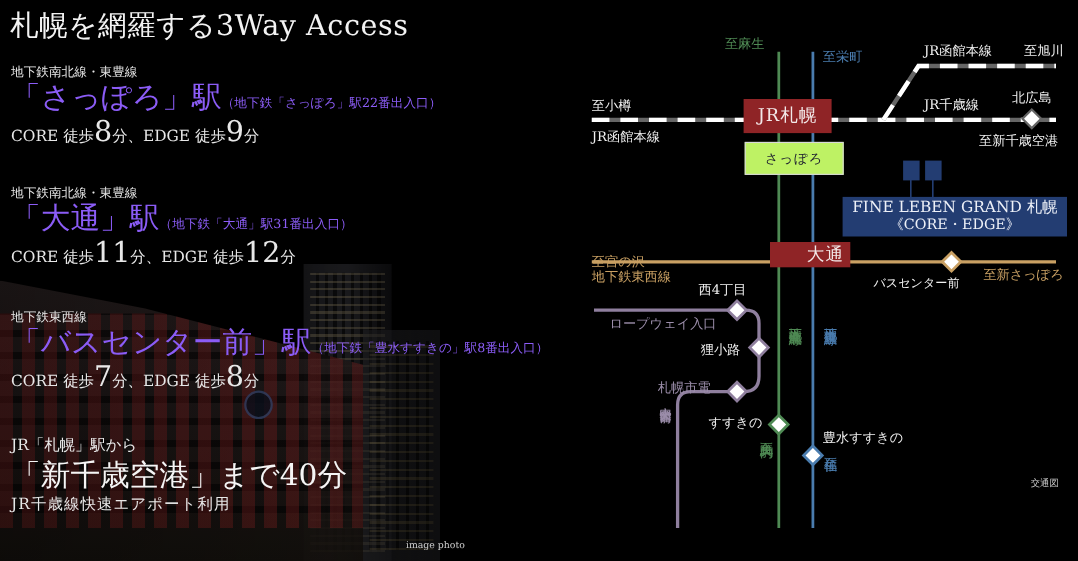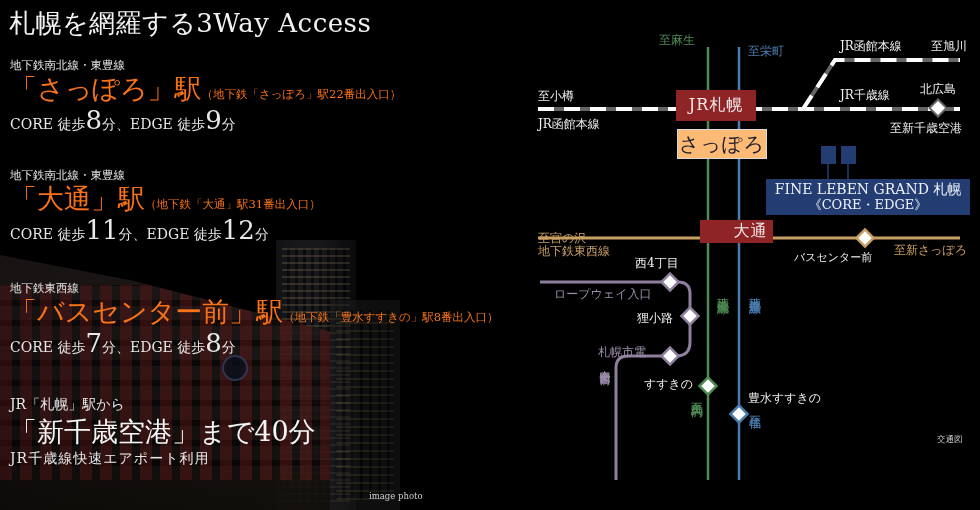--- a/index.html
+++ b/index.html
@@ -52,21 +52,21 @@
   }
   .photo .shade {
     position: absolute; inset: 0;
     background: linear-gradient(90deg, rgba(0,0,0,.35) 0%, rgba(0,0,0,.15) 60%, rgba(0,0,0,.75) 100%);
   }
 
   
   .title { position: absolute; left: 9px; top: 6px; font-size: 26px; letter-spacing: .5px; color: #f2f2f2; white-space: nowrap; }
   .block { position: absolute; left: 10px; white-space: nowrap; }
   .line-label { font-size: 11.5px; color: #e8e8e8; }
-  .station-row { font-size: 27px; line-height: 1.2; color: #f97316; text-align: right; }
+  .station-row { font-size: 27px; line-height: 1.2; color: #8b5cf6; text-align: right; }
   .station-row .sub { font-size: 11.5px; }
   .walk { font-size: 14px; color: #e8e8e8; }
   .walk .big { font-size: 26px; }
   .air-title { font-size: 27px; color: #f5f5f5; }
   .air-sub { font-size: 14px; color: #e8e8e8; letter-spacing: 1px; }
   .image-photo { position: absolute; left: 369px; top: 491px; font-size: 8.5px; color: #cfcfcf; }
 
   
   .map { position: absolute; left: 520px; top: 30px; width: 460px; height: 450px; }
   .map svg { position: absolute; left: 0; top: 0; }
@@ -75,22 +75,22 @@
   .lbl.green { color: #4f8a54; }
   .lbl.blue { color: #4a7cae; }
   .lbl.gold { color: #c9a063; }
   .lbl.purple { color: #9c8eab; }
   .vert { writing-mode: vertical-rl; text-orientation: upright; letter-spacing: 1px; }
   .box-red {
     position: absolute; background: #8f2426; color: #f2e8e8;
     display: flex; align-items: center; justify-content: center; font-size: 16px; letter-spacing: 1px;
   }
   .box-white {
-    position: absolute; background: #fdba74; color: #1a1a2e; border: 1px solid #d8d8d8;
-    display: flex; align-items: center; justify-content: center; font-size: 20px; letter-spacing: 1px;
+    position: absolute; background: #bef264; color: #1a1a2e; border: 1px solid #d8d8d8;
+    display: flex; align-items: center; justify-content: center; font-size: 12px; letter-spacing: 1px;
   }
   .box-navy {
     position: absolute; background: #233d72; color: #eef1f8;
     display: flex; flex-direction: column; align-items: center; justify-content: center; line-height: 1.15;
   }
   .box-navy .l1 { font-size: 14px; }
   .box-navy .l2 { font-size: 13px; }
   .bldicon { position: absolute; background: #233d72; }
 </style>
 </head>

